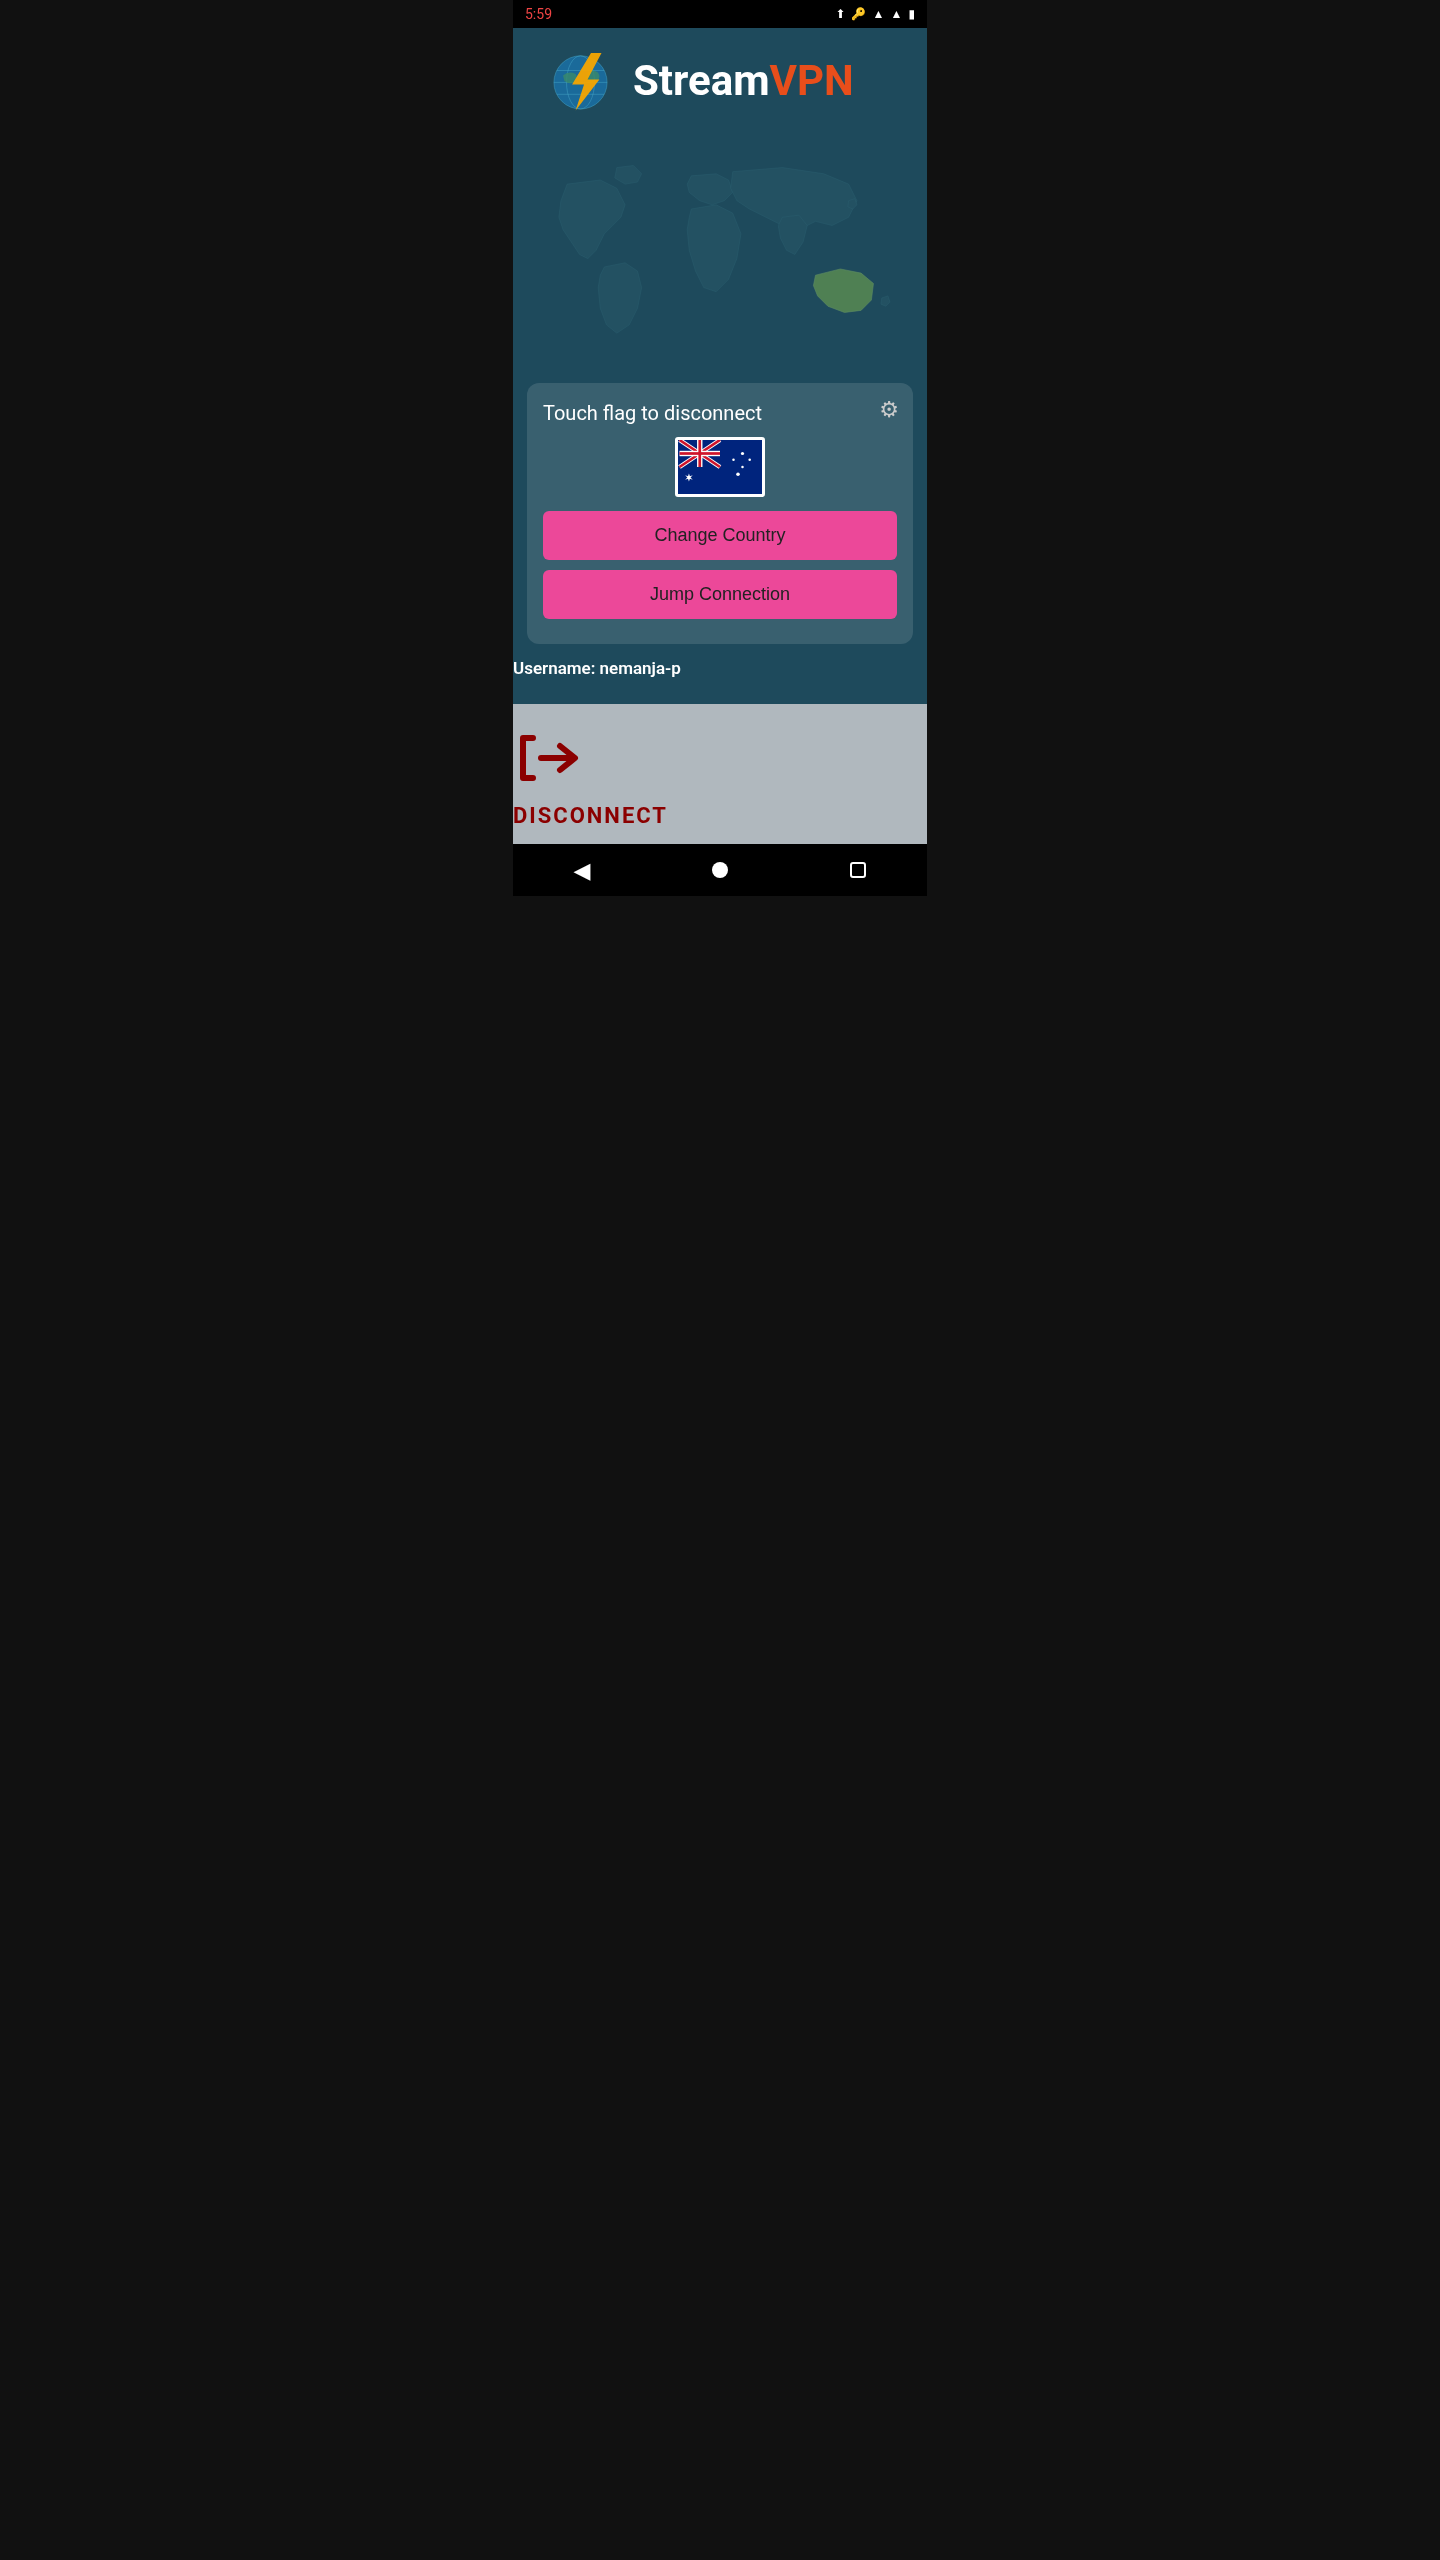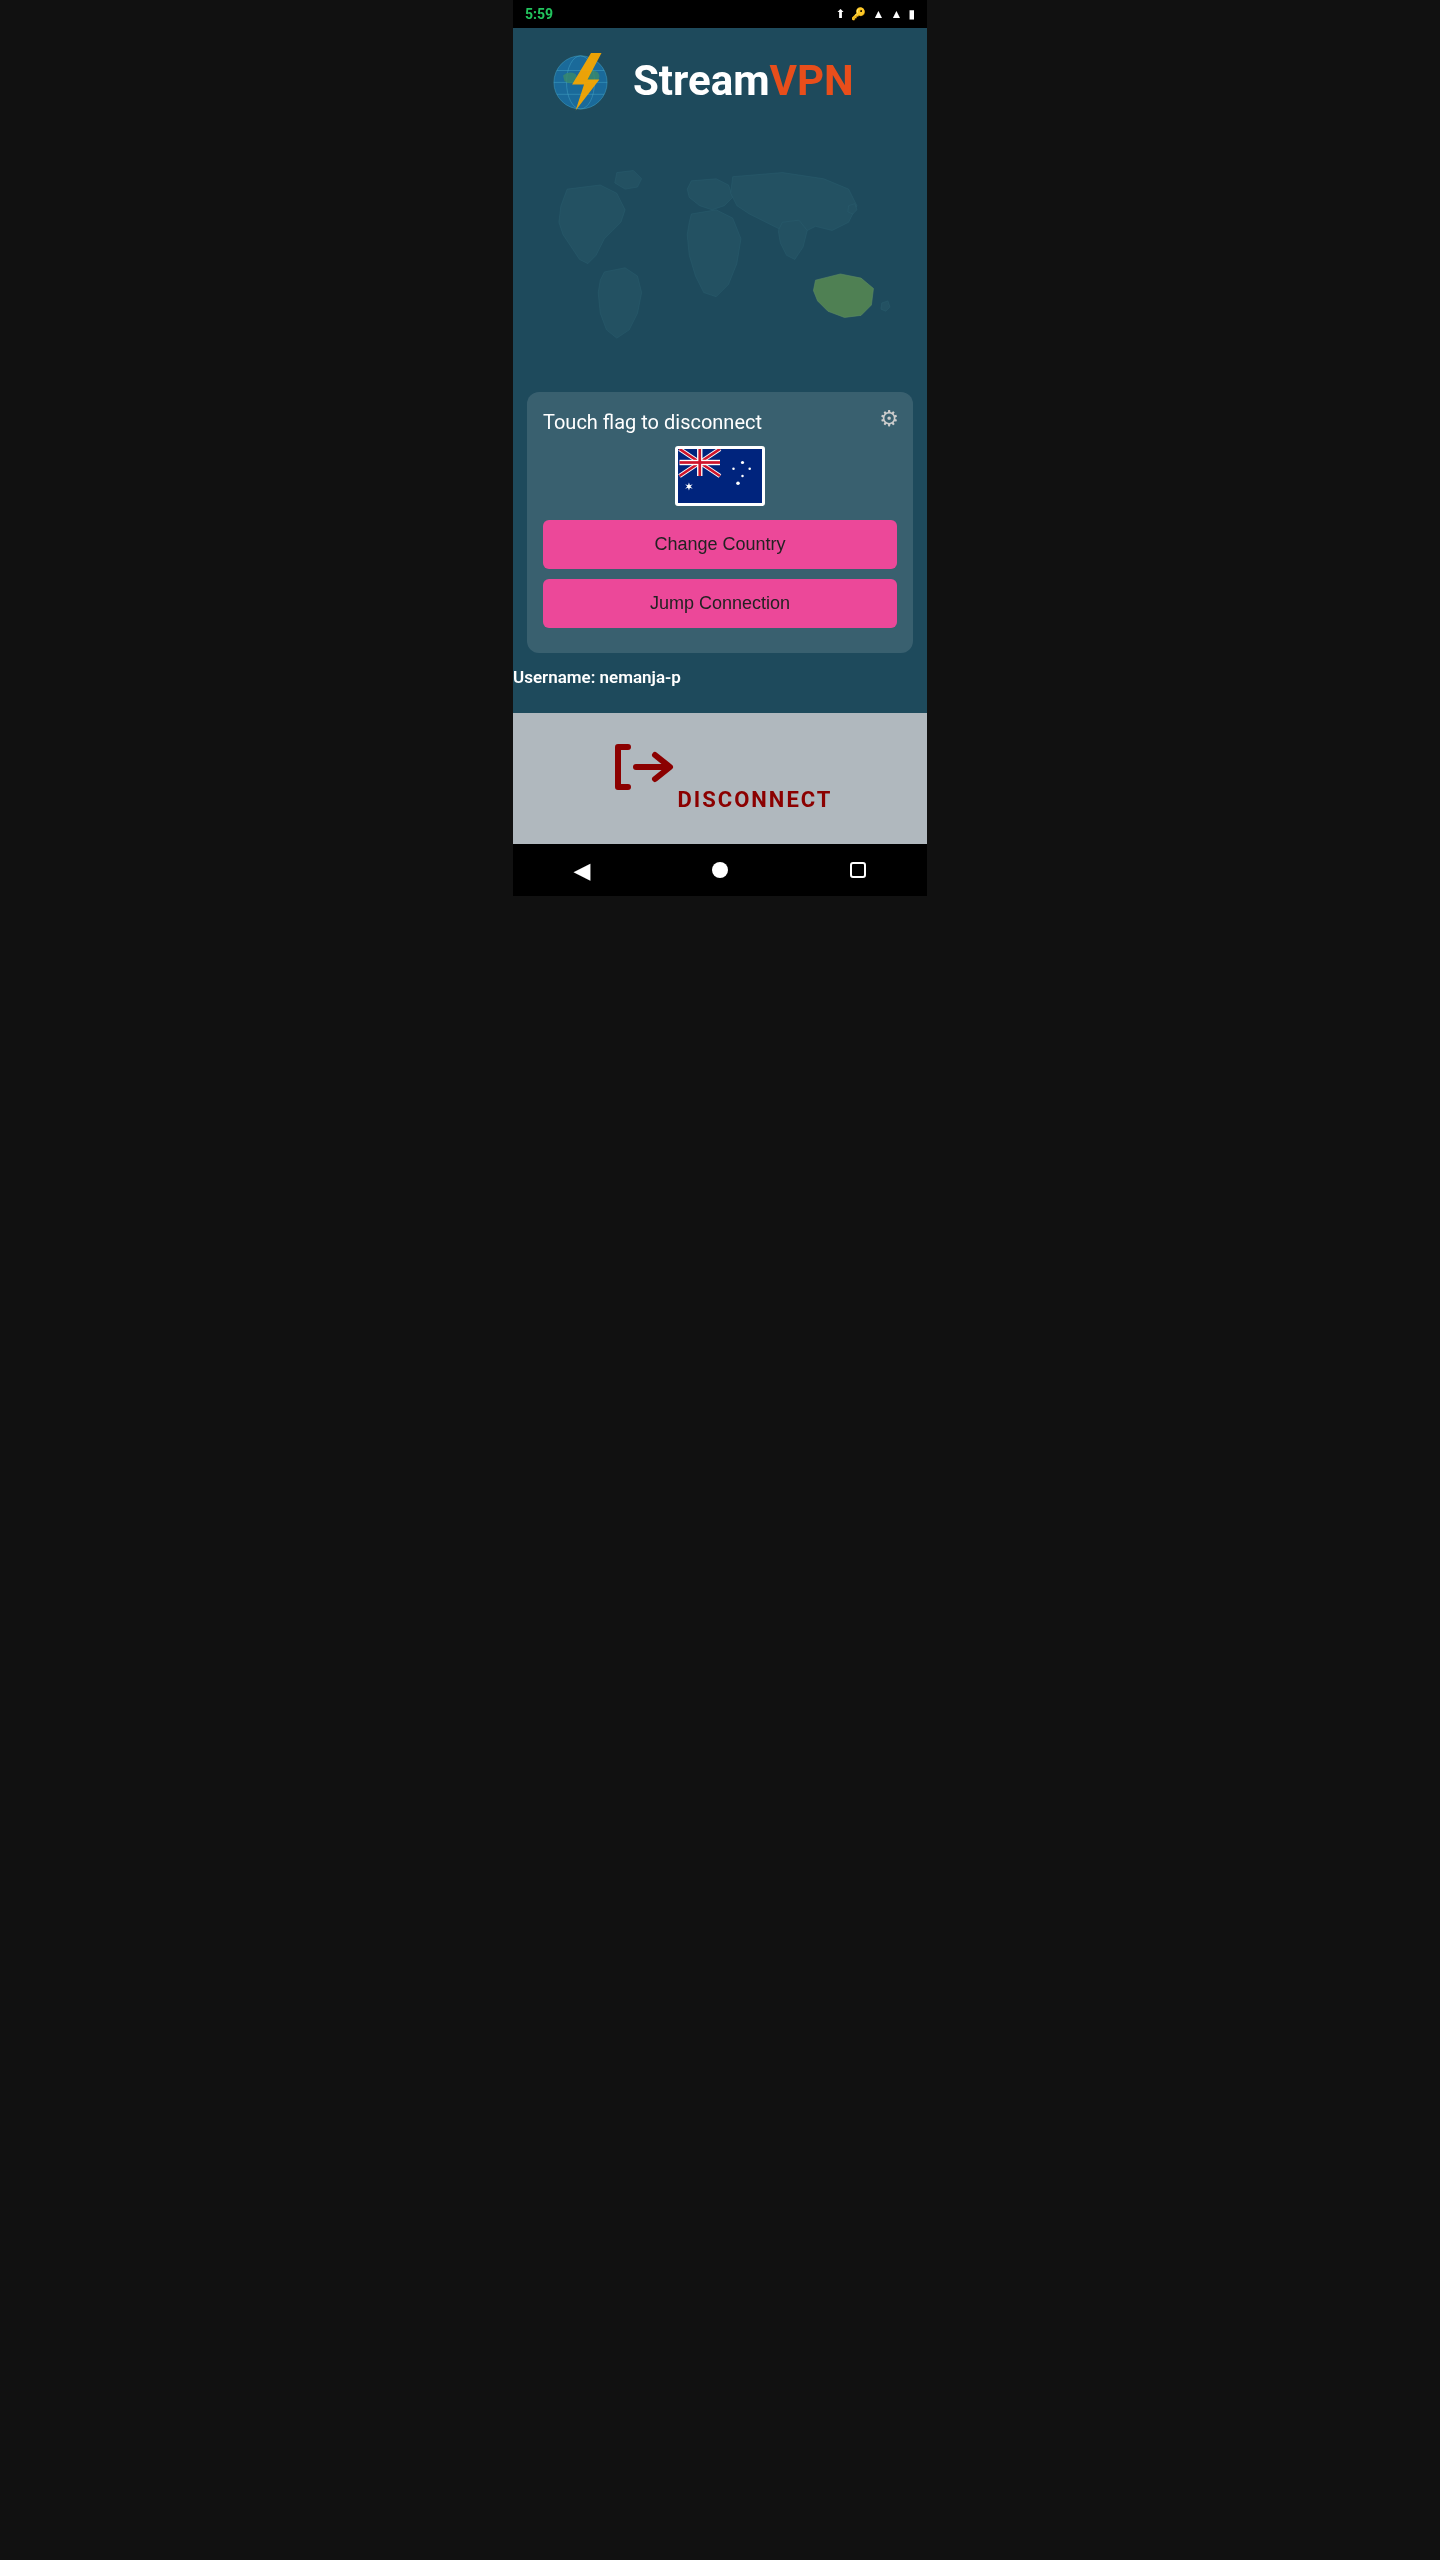--- a/index.html
+++ b/index.html
@@ -20,23 +20,23 @@
       background: #000;
       height: 28px;
       display: flex;
       align-items: center;
       justify-content: space-between;
       padding: 0 12px;
       flex-shrink: 0;
     }
 
     .status-time {
-      color: #22c55e;
+      color: #ef4444;
       font-size: 14px;
-      font-weight: 700;
+      font-weight: 400;
     }
 
     .status-icons {
       display: flex;
       align-items: center;
       gap: 6px;
     }
 
     .status-icons span {
       color: #fff;
@@ -181,24 +181,24 @@
     .username-text {
       color: #fff;
       font-size: 17px;
       font-weight: 600;
     }
 
     
     .disconnect-btn {
       background: #b0b8be;
       display: flex;
-      flex-direction: row;
-      align-items: flex-end;
-      justify-content: center;
-      padding: 24px 0 32px 0;
+      flex-direction: column;
+      align-items: flex-start;
+      justify-content: center;
+      padding: 24px 0 16px 0;
       cursor: pointer;
       flex-shrink: 0;
     }
 
     .disconnect-icon {
       font-size: 58px;
       color: #8b0000;
       line-height: 1;
       margin-bottom: 6px;
     }

